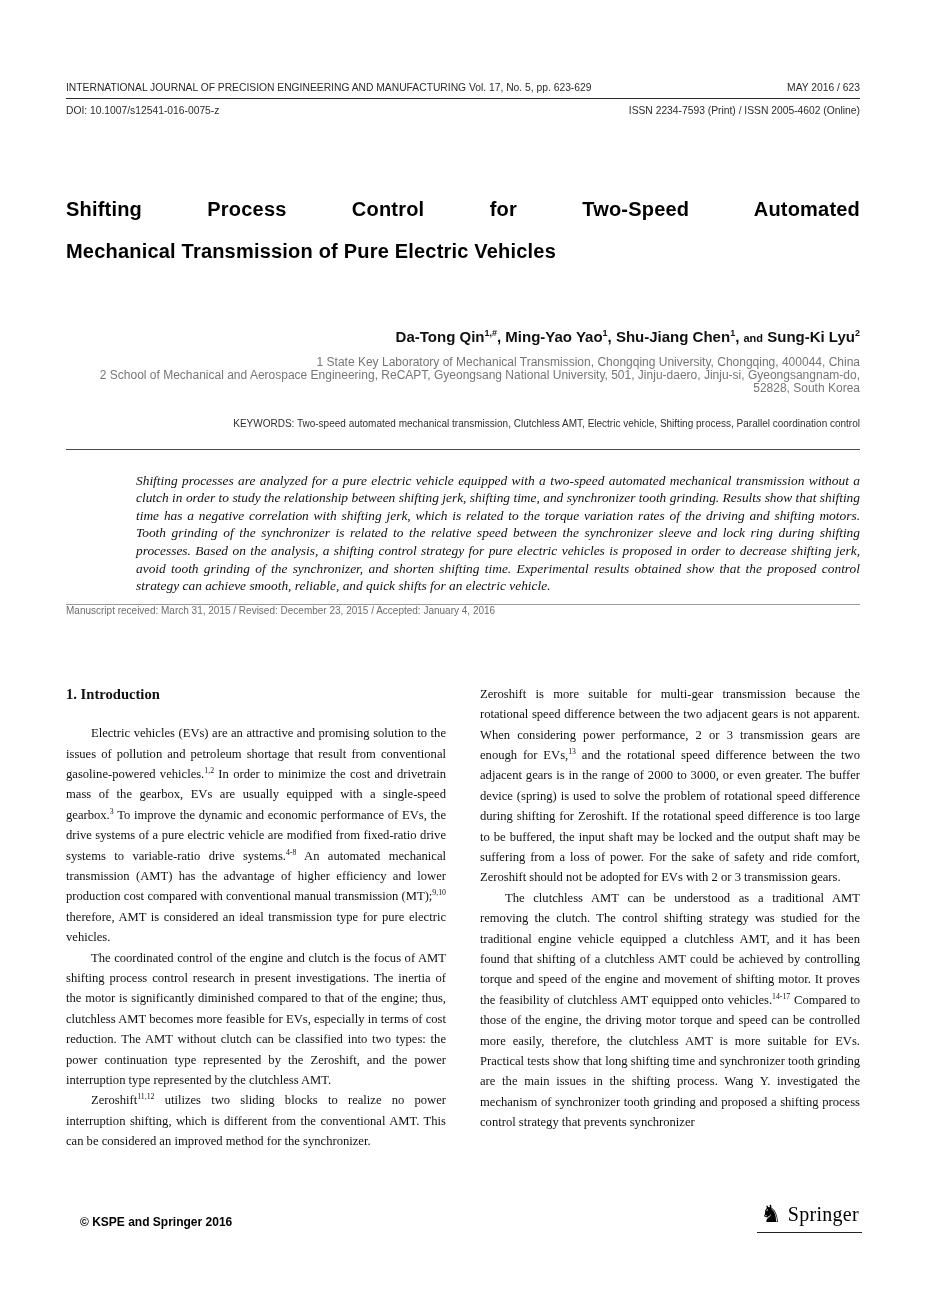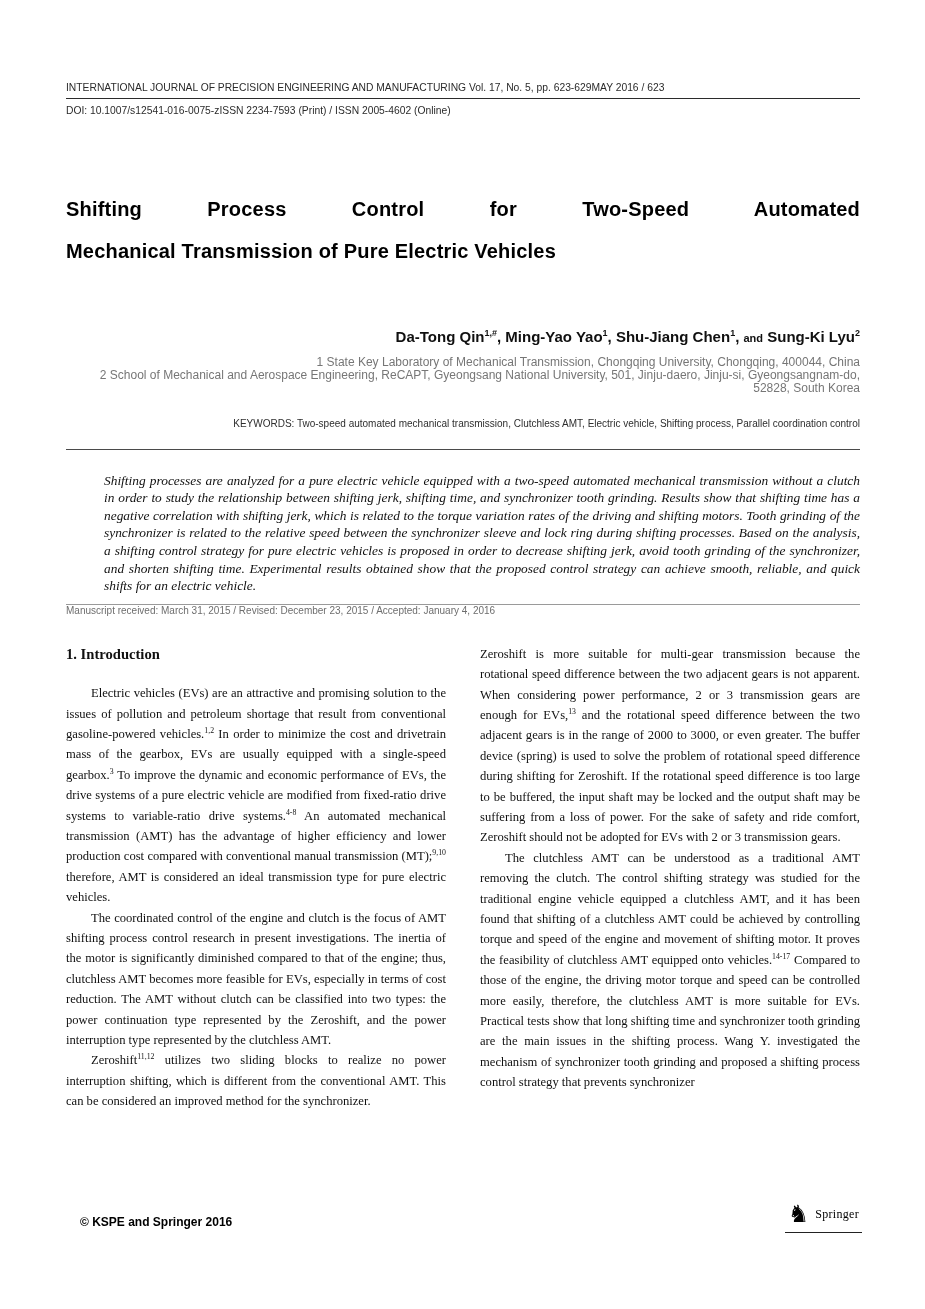--- a/index.html
+++ b/index.html
@@ -5,62 +5,62 @@
   * { margin:0; padding:0; box-sizing:border-box; }
   html, body { background:#ffffff; }
   body {
     width:925px; height:1309px; position:relative; overflow:hidden;
     font-family:"Liberation Serif", serif; color:#141414;
   }
   .page { position:absolute; inset:0; padding:82px 65px 0 66px; }
 
   
   .hdr { font-family:"Liberation Sans", sans-serif; color:#2b2b2b; }
-  .hdr-row { display:flex; justify-content:flex-start; align-items:baseline; font-size:10.3px; }
+  .hdr-row { display:flex; justify-content:space-between; align-items:baseline; font-size:10.3px; }
   .hdr-rule { border-top:1px solid #2b2b2b; margin:5px 0 6px 0; }
 
   
   .title { margin-top:72px; font-family:"Liberation Sans", sans-serif; font-weight:bold;
            font-size:20px; line-height:42px; color:#000; letter-spacing:0.2px; }
   .title-l1 { text-align:justify; text-align-last:justify; }
 
   
   .author-block { margin-top:56px; text-align:right; font-family:"Liberation Sans", sans-serif; }
   .authors { font-size:15px; font-weight:bold; color:#101010; }
   .authors sup { font-size:9px; }
   .authors small { font-size:11px; }
   .affils { margin-top:11px; font-size:12px; line-height:13.2px; color:#767676; }
   .keywords { margin-top:22px; font-size:10px; color:#2e2e2e; font-family:"Liberation Sans", sans-serif; }
 
   .rule-strong { border-top:1px solid #4a4a4a; margin-top:20px; }
   .rule-light  { border-top:1px solid #9a9a9a; margin-top:9px; }
 
   
-  .abstract { margin:22px 0 0 38px; font-style:italic; font-size:13.4px; line-height:17.6px;
+  .abstract { margin:22px 0 0 70px; font-style:italic; font-size:13.4px; line-height:17.6px;
               text-align:justify; color:#101010; }
   .manuscript { margin-top:0; text-align:left; font-family:"Liberation Sans", sans-serif;
                 font-size:10px; color:#6e6e6e; }
 
   
-  .body-cols { display:flex; gap:34px; margin-top:28px; }
+  .body-cols { display:flex; gap:34px; margin-top:68px; }
   .col { width:380px; font-size:12.6px; line-height:20.4px; text-align:justify; color:#101010; }
   .col p { margin:0; }
   .col p.indent { text-indent:25px; }
   .sec-heading { font-weight:bold; font-size:14.6px; margin-bottom:19px; text-align:left; }
   sup { line-height:0; font-size:0.62em; }
 
   
   .footer { position:absolute; left:80px; right:63px; top:1200px;
             display:flex; justify-content:space-between; align-items:center; }
   .copyright { font-family:"Liberation Sans", sans-serif; font-weight:bold; font-size:12px;
                color:#000; padding-top:10px; }
   .springer { display:flex; align-items:center; gap:6px;
               border-bottom:1.5px solid #222; padding:2px 3px 6px 3px; }
   .springer-horse { font-size:24px; line-height:1; color:#000; }
-  .springer-word { font-family:"Liberation Serif", serif; font-size:12px; color:#000; letter-spacing:0.3px; }
+  .springer-word { font-family:"Liberation Serif", serif; font-size:20px; color:#000; letter-spacing:0.3px; }
 </style>
 </head>
 <body>
 
 <div class="page">
 
   <div class="hdr">
     <div class="hdr-row">
       <span>INTERNATIONAL JOURNAL OF PRECISION ENGINEERING AND MANUFACTURING  Vol. 17, No. 5, pp. 623-629</span>
       <span>MAY 2016 / 623</span>

